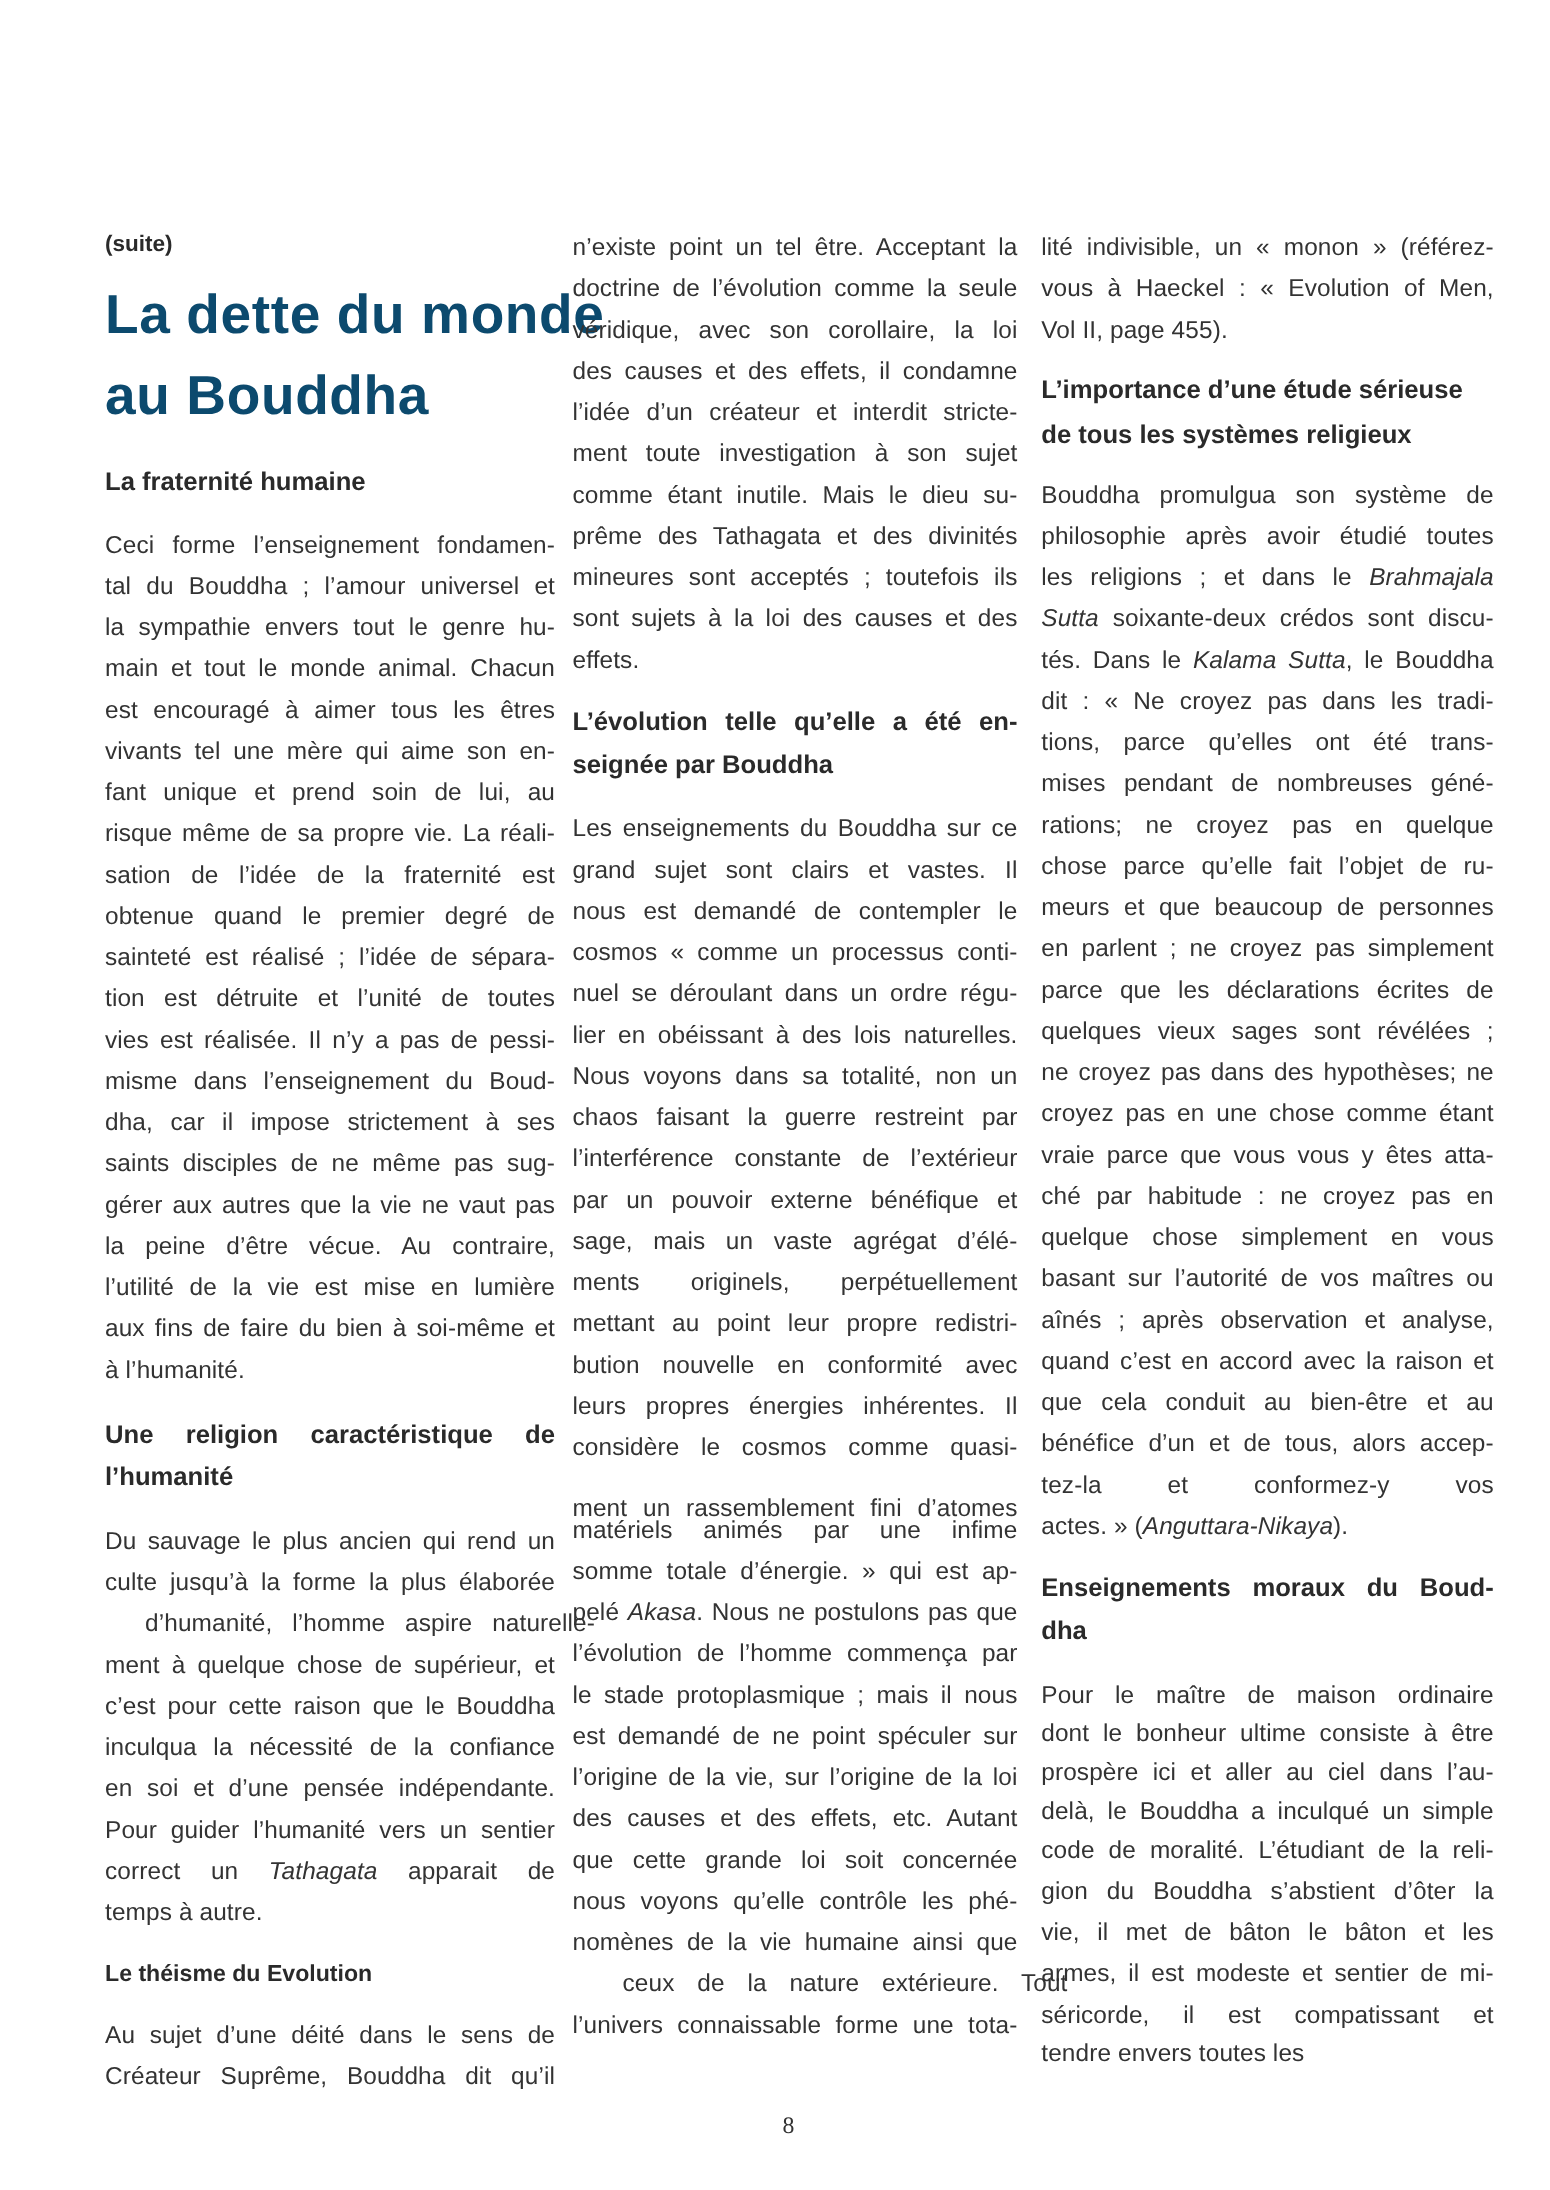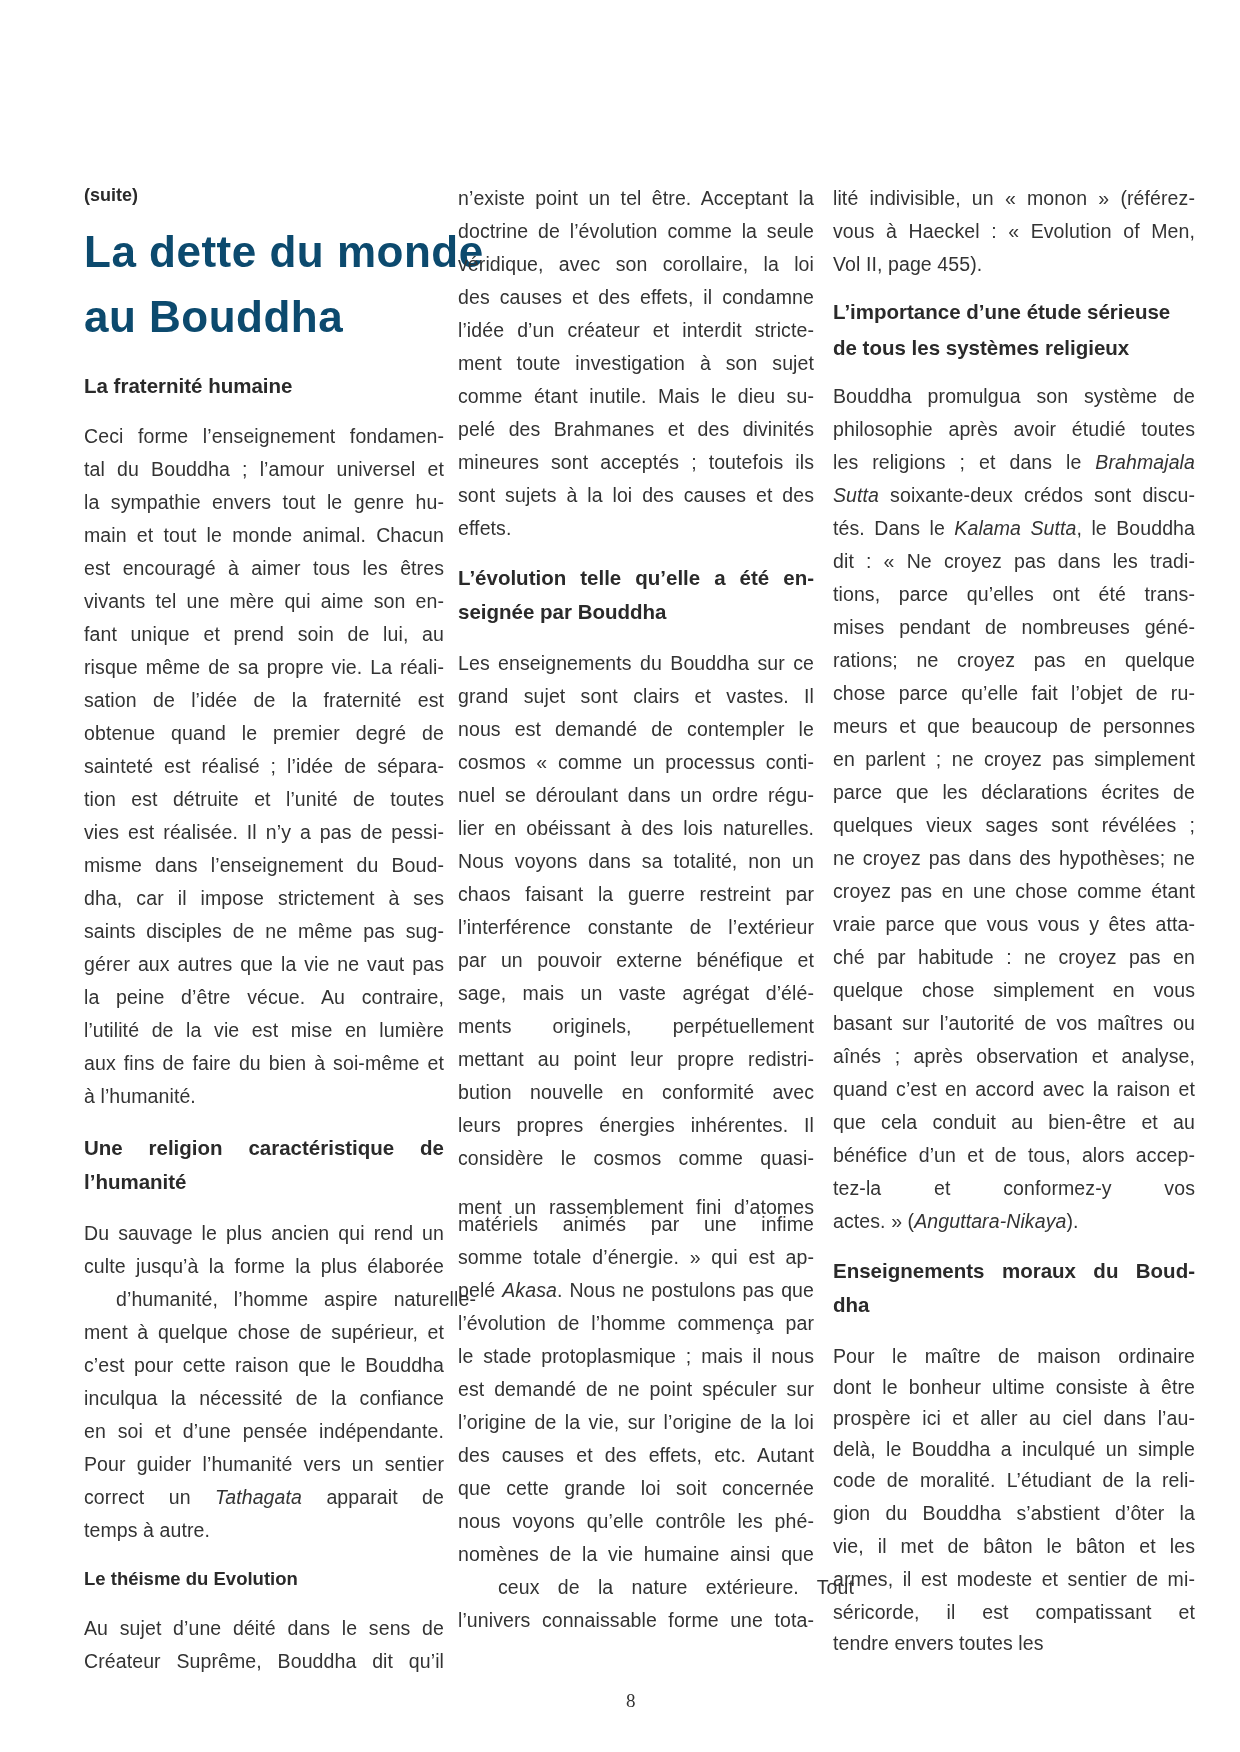--- a/index.html
+++ b/index.html
@@ -80,21 +80,21 @@
   </div>
 
   <div class="col col-2">
     <div class="ln" style="top:186px;">n’existe point un tel être. Acceptant la</div>
     <div class="ln" style="top:219px;">doctrine de l’évolution comme la seule</div>
     <div class="ln" style="top:252px;">véridique, avec son corollaire, la loi</div>
     <div class="ln" style="top:285px;">des causes et des effets, il condamne</div>
     <div class="ln" style="top:318px;">l’idée d’un créateur et interdit stricte-</div>
     <div class="ln" style="top:351px;">ment toute investigation à son sujet</div>
     <div class="ln" style="top:384px;">comme étant inutile. Mais le dieu su-</div>
-    <div class="ln" style="top:417px;">pelé des Brahmanes et des divinités</div>
+    <div class="ln" style="top:417px;">prême des Tathagata et des divinités</div>
     <div class="ln" style="top:450px;">mineures sont acceptés ; toutefois ils</div>
     <div class="ln" style="top:483px;">sont sujets à la loi des causes et des</div>
     <div class="ln last" style="top:516px;">effets.</div>
 
     <div class="h2 just" style="top:566px;">L’évolution telle qu’elle a été en-</div>
     <div class="h2" style="top:600px;">seignée par Bouddha</div>
 
     <div class="ln" style="top:651px;">Les enseignements du Bouddha sur ce</div>
     <div class="ln" style="top:684px;">grand sujet sont clairs et vastes. Il</div>
     <div class="ln" style="top:717px;">nous est demandé de contempler le</div>

